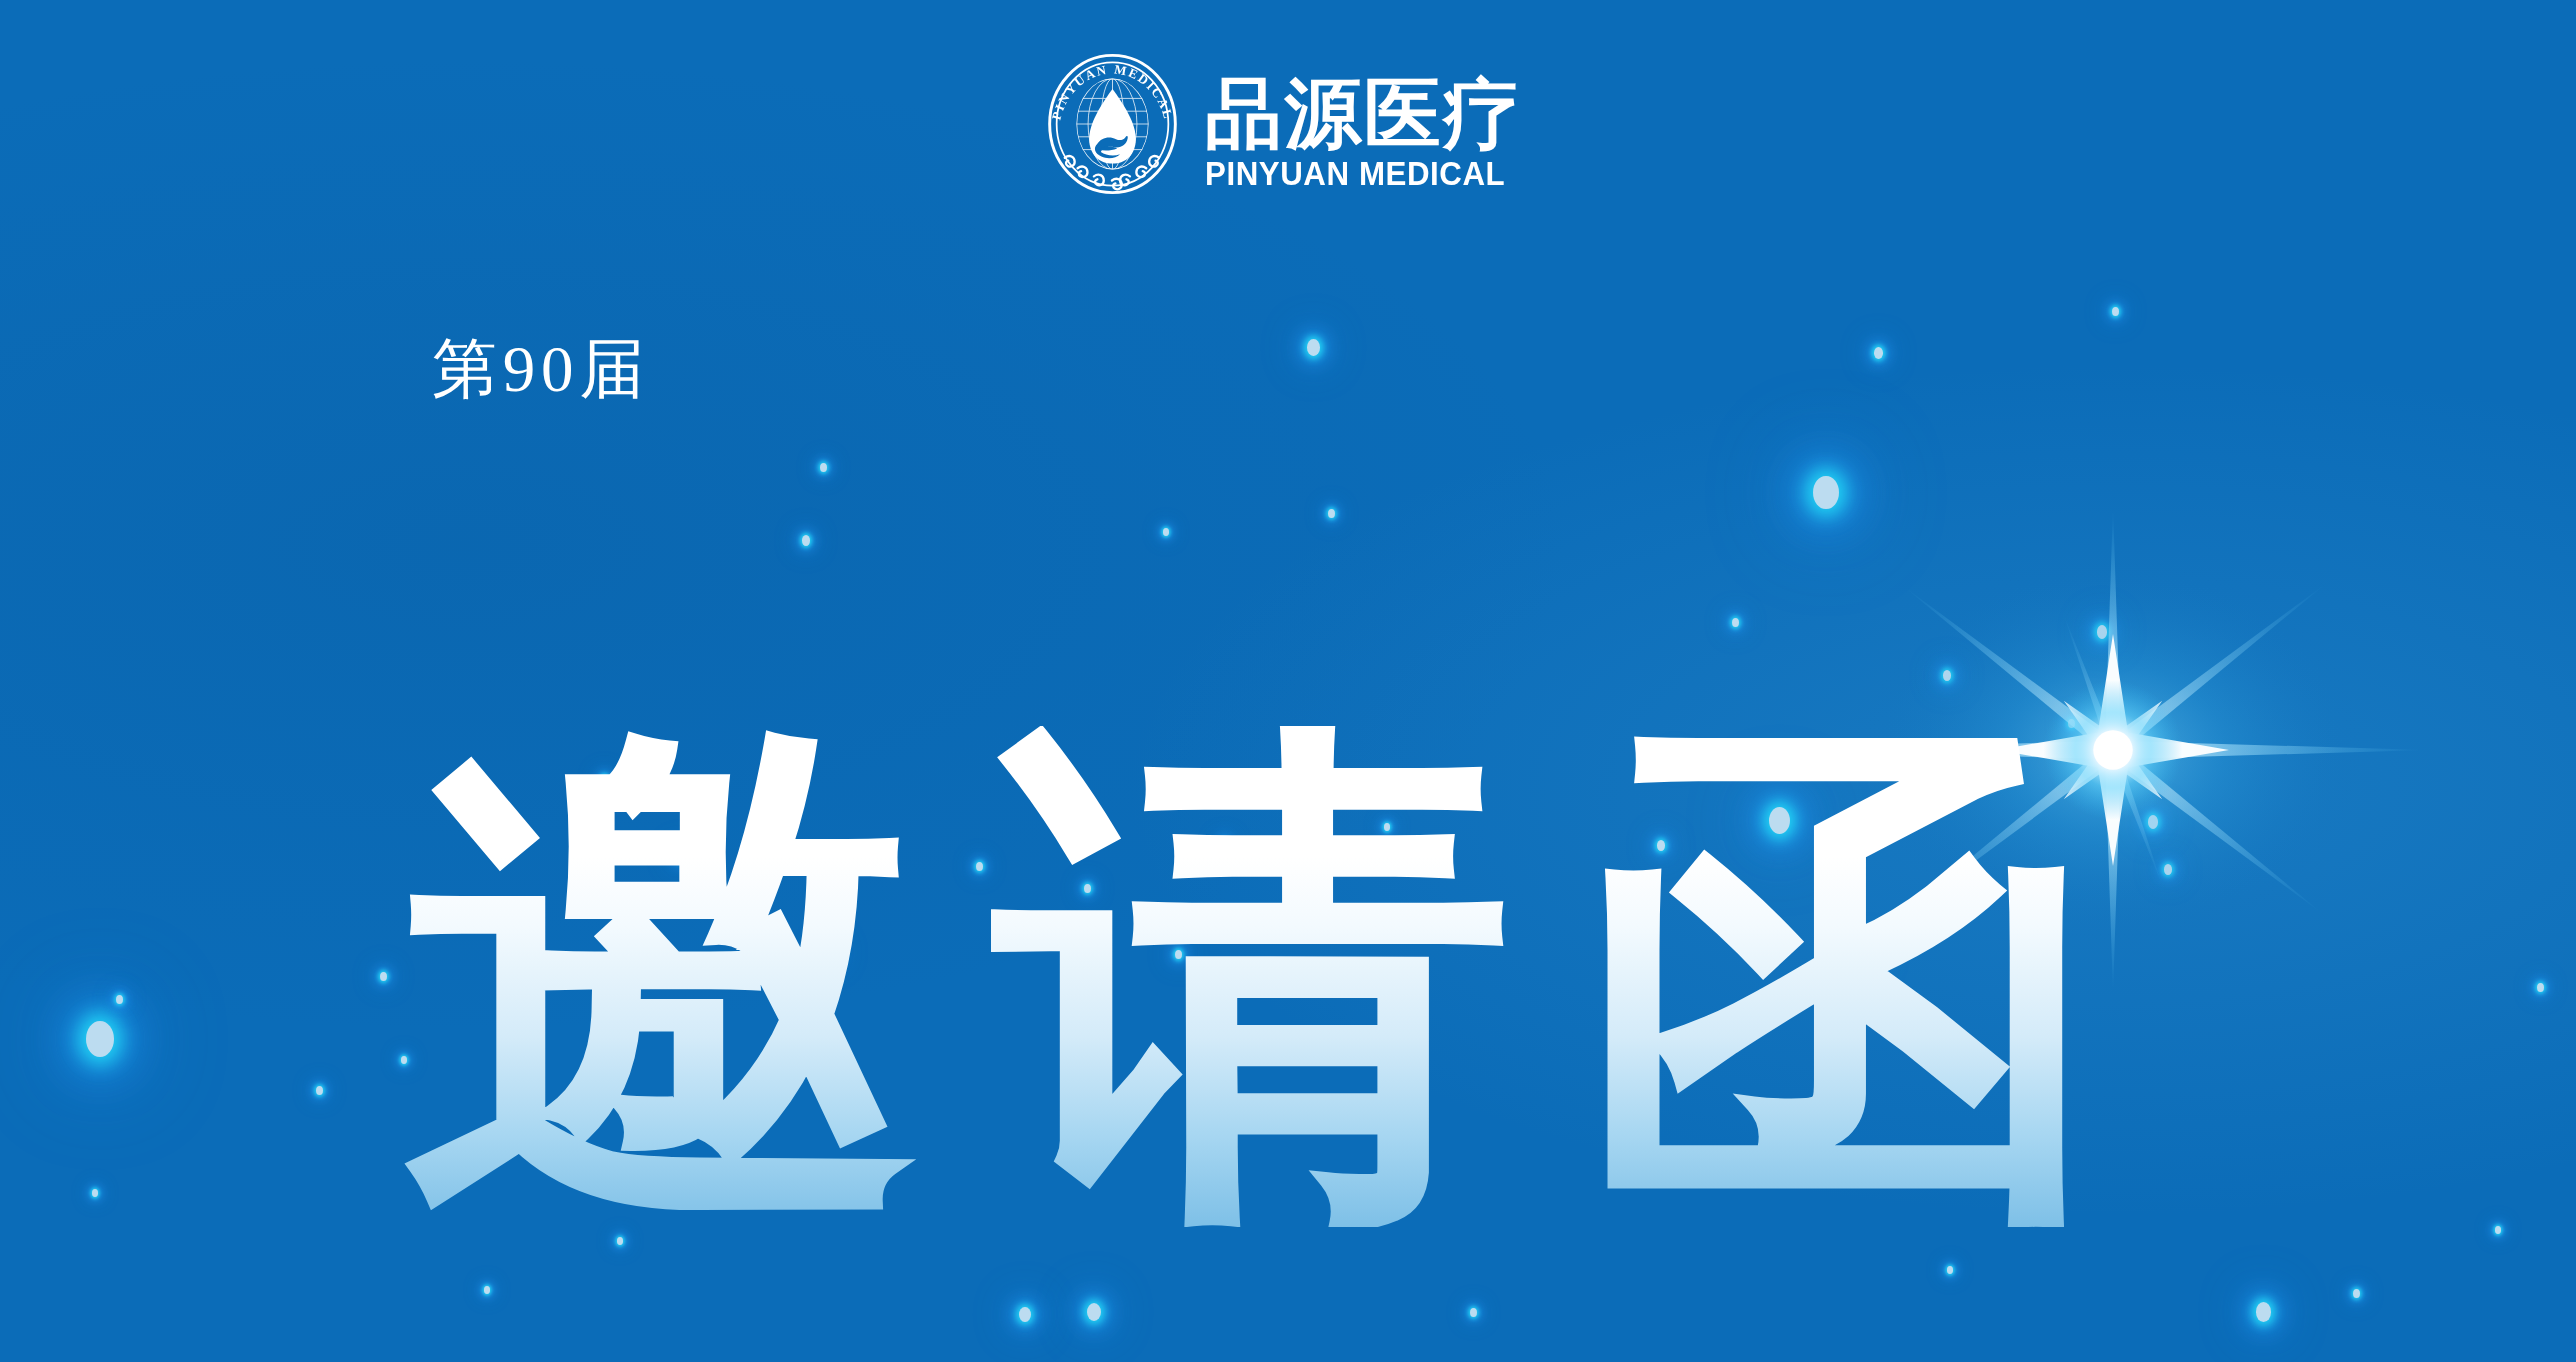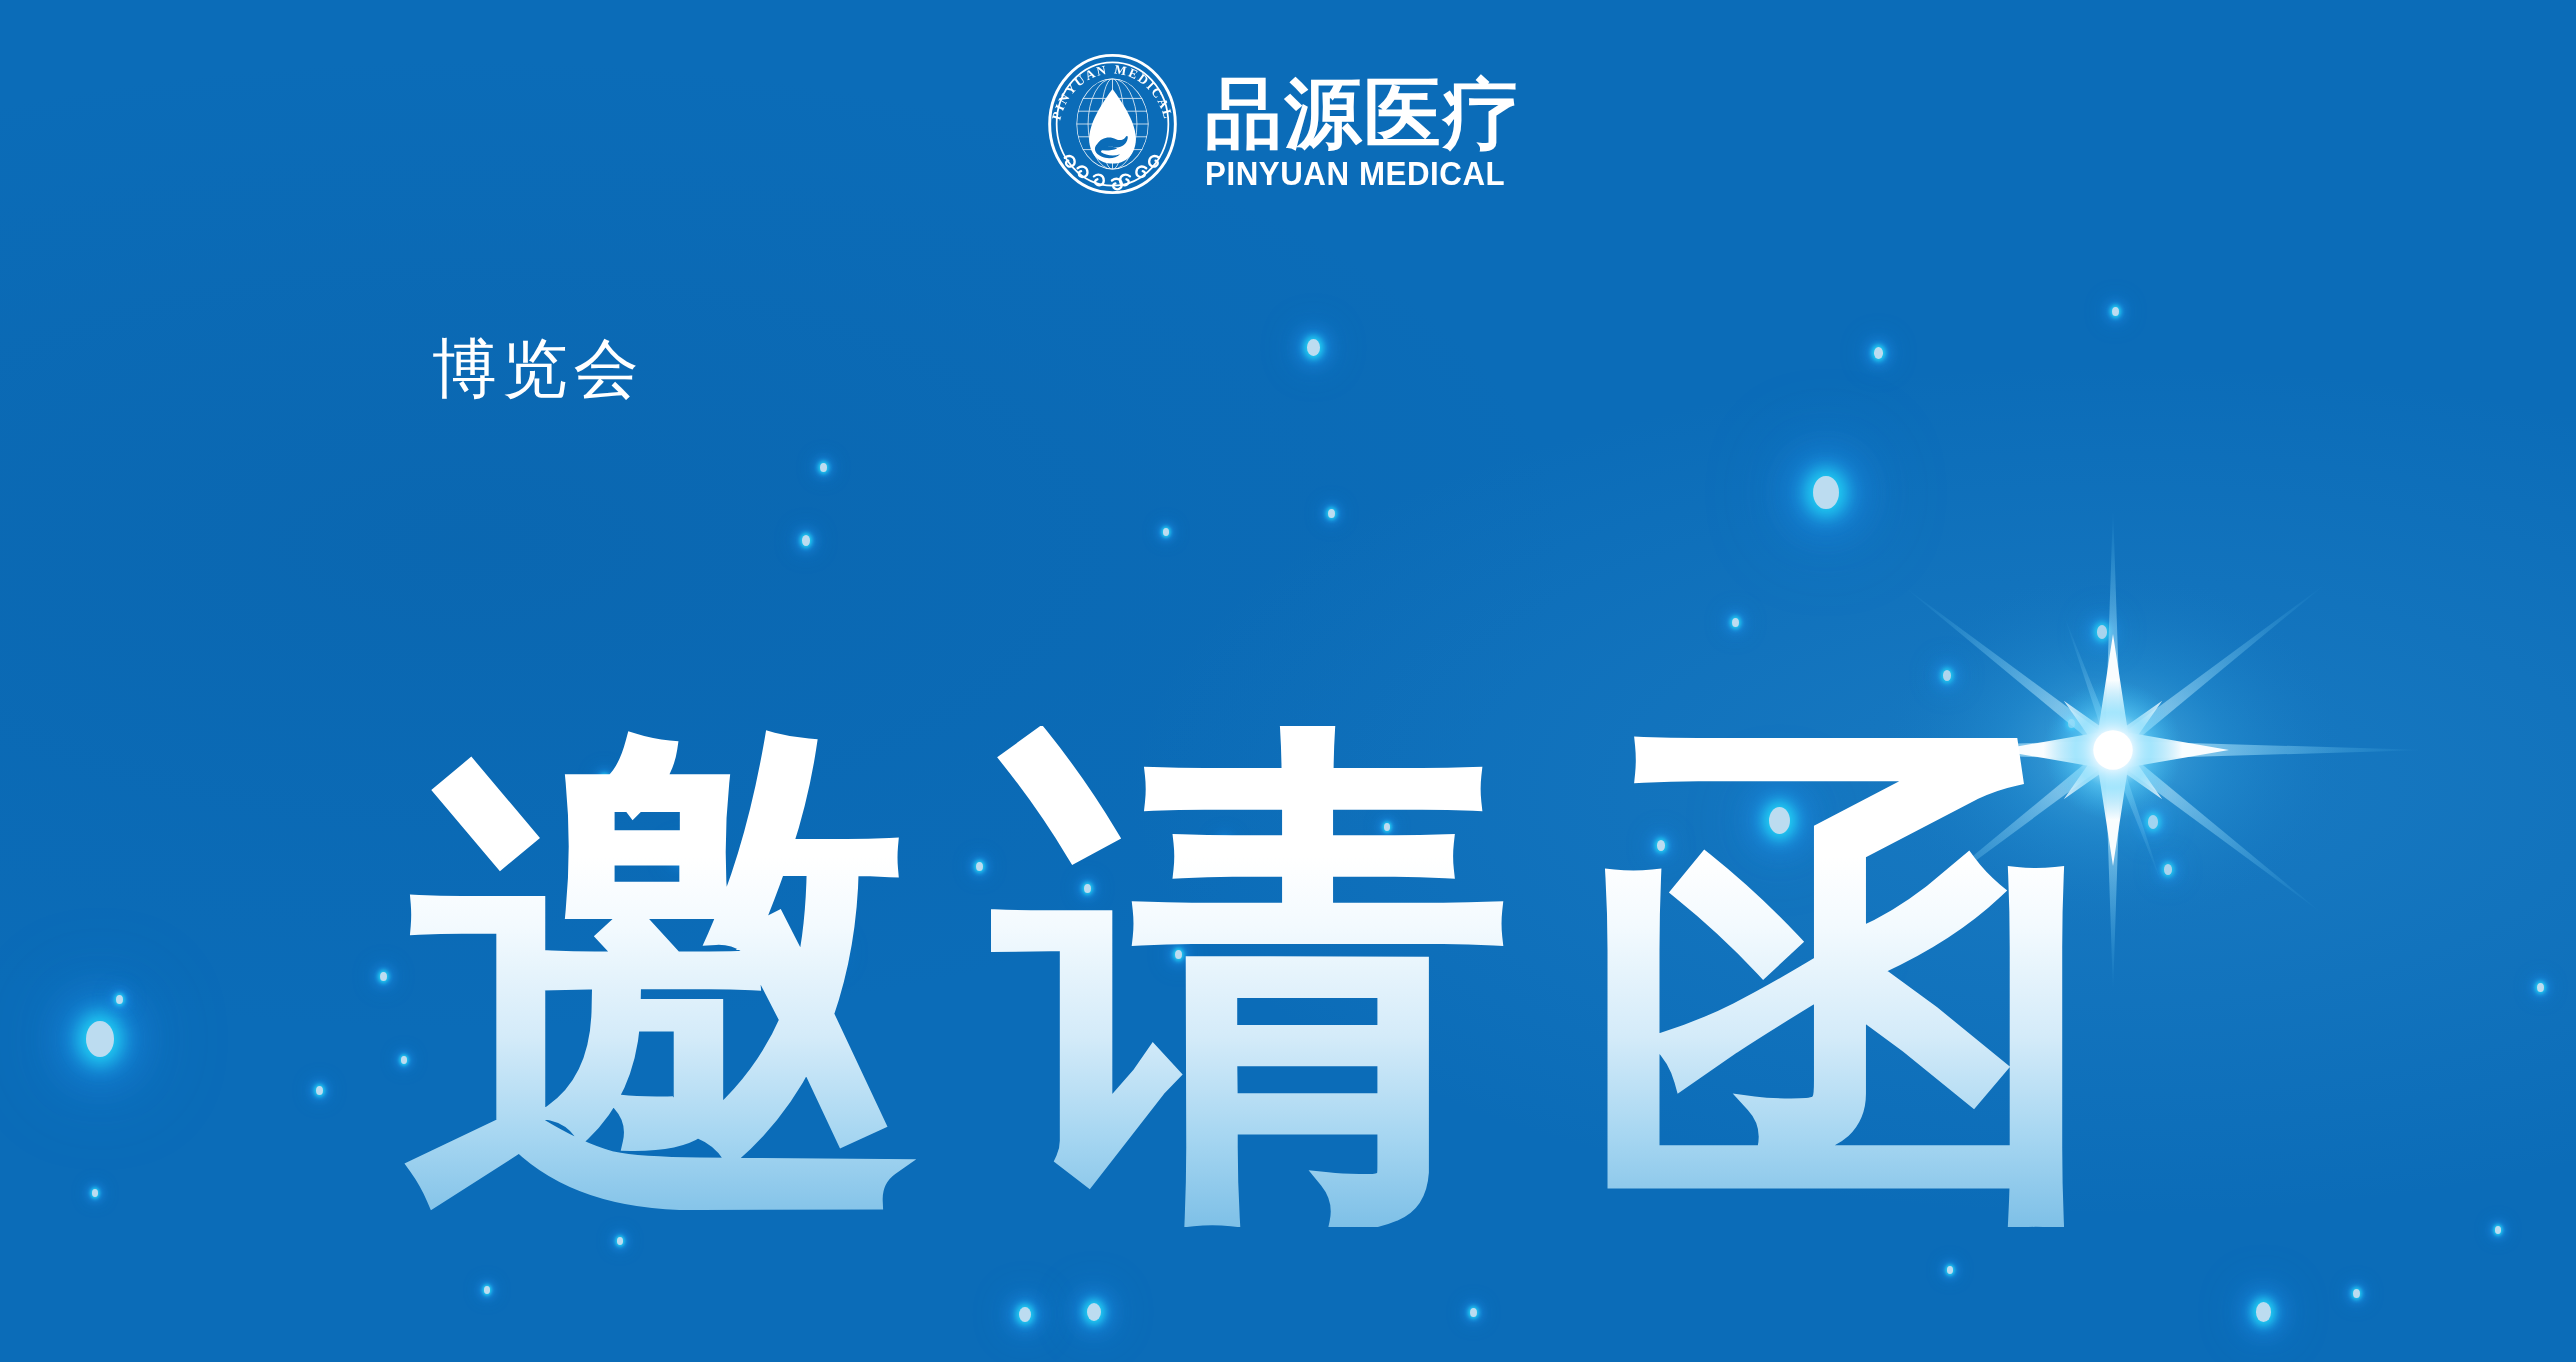--- a/index.html
+++ b/index.html
@@ -239,21 +239,21 @@
     </g>
   </svg>
 
   <div id="logo-wordmark">
     <div id="logo-cn">品源医疗</div>
     <div id="logo-en">PINYUAN  MEDICAL</div>
   </div>
 </div>
 
 <div id="subtitle">
-  <span class="sub-line">博览会</span>
+  <span class="sub-line">第90届</span>
 </div>
 
 <div id="headline">
   <span class="hz">邀</span>
   <span class="hz">请</span>
   <span class="hz">函</span>
 </div>
 
 
 </body></html>

